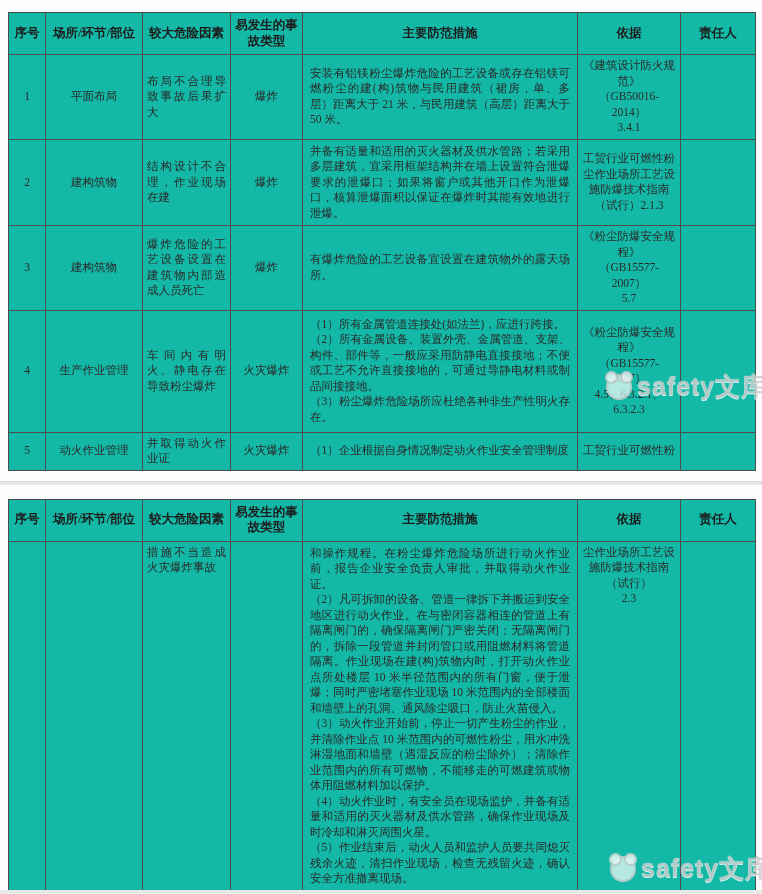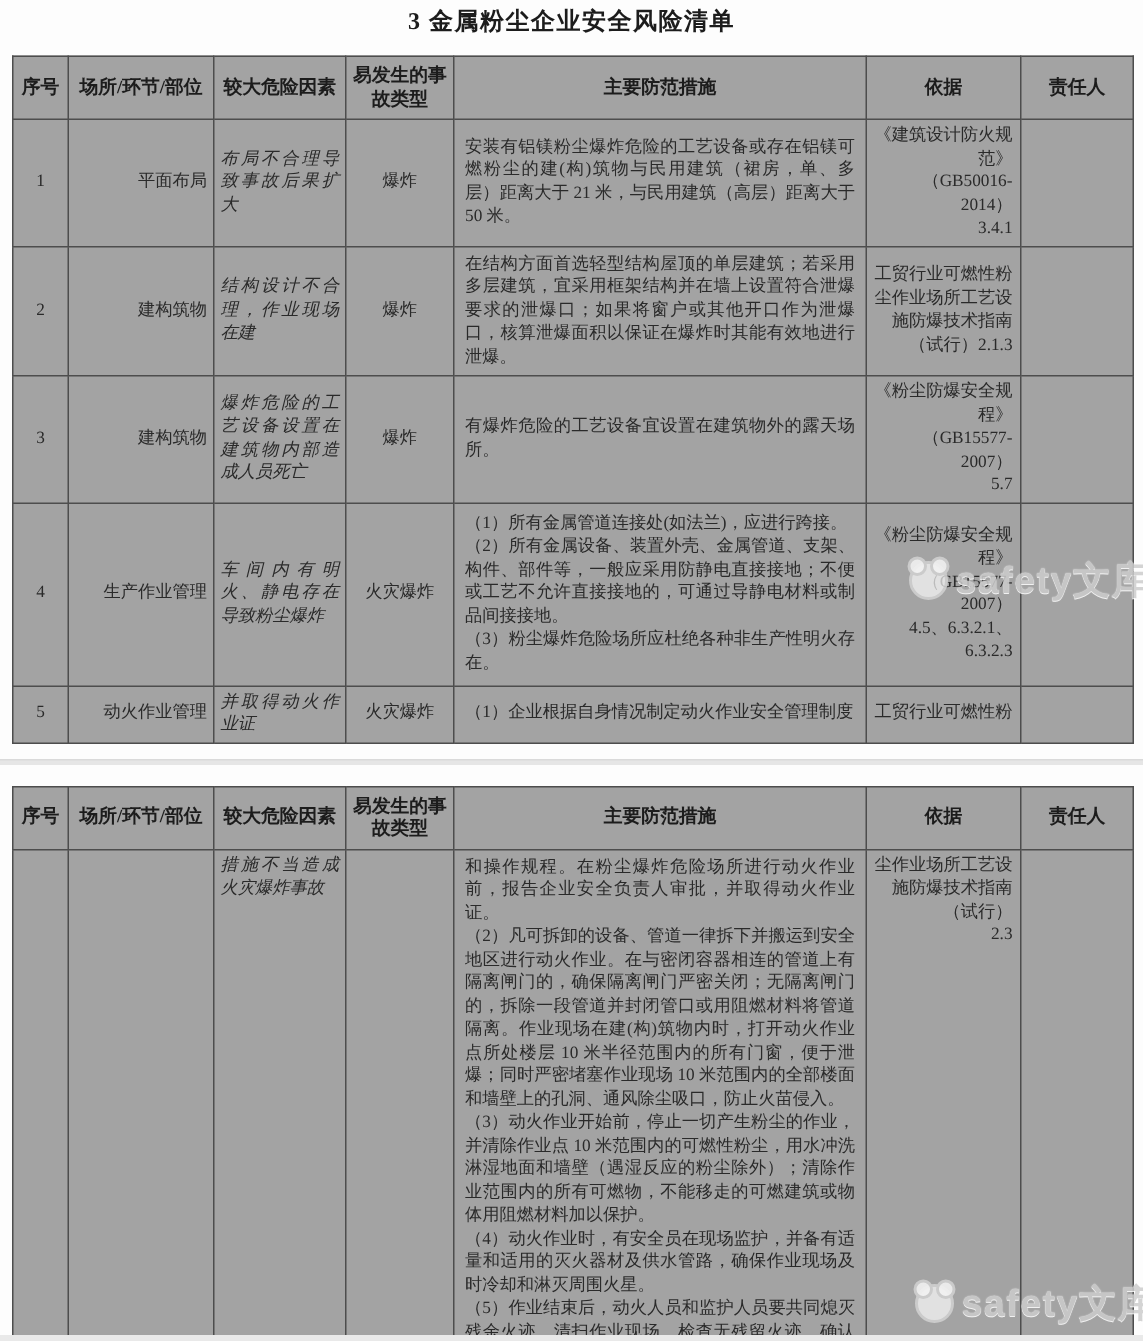--- a/index.html
+++ b/index.html
@@ -21,45 +21,45 @@
     font-size: 16px;
     font-weight: bold;
     letter-spacing: 1px;
     color: #1c1c1c;
   }
   table.risk-table {
     table-layout: fixed;
     border-collapse: collapse;
     width: 747px;
     margin-left: 8px;
-    background: #a3a3a3;
+    background: #14b8a6;
   }
   .tbl1 { margin-top: 12px; }
   .tbl2 { margin-top: 0; }
   .risk-table th, .risk-table td {
     border: 1px solid #4d4d4d;
     font-size: 11.5px;
     line-height: 15.5px;
     vertical-align: middle;
     overflow: hidden;
   }
   .risk-table th {
     font-size: 12.5px;
     font-weight: bold;
     text-align: center;
     height: 42px;
     padding: 2px 3px;
     color: #1c1c1c;
   }
   td.c-no { text-align: center; padding: 2px; }
-  td.c-place { text-align: right; padding: 2px 4px; }
-  td.c-hazard { text-align: justify; text-justify: inter-character; padding: 3px 4px; white-space: pre-line; font-style: italic; }
+  td.c-place { text-align: center; padding: 2px 4px; }
+  td.c-hazard { text-align: justify; text-justify: inter-character; padding: 3px 4px; white-space: pre-line; }
   td.c-accident { text-align: center; padding: 2px 3px; }
   td.c-measures { text-align: justify; text-justify: inter-character; padding: 4px 7px; white-space: pre-line; }
-  td.c-basis { text-align: right; padding: 3px 5px; white-space: pre-line; }
+  td.c-basis { text-align: center; padding: 3px 5px; white-space: pre-line; }
   td.c-owner { padding: 2px; }
   tr.r-tall > td { vertical-align: top; }
   tr.h63 > td { height: 63px; }
   tr.h64 > td { height: 64px; }
   tr.h122 > td { height: 122px; }
   tr.h23 > td { height: 23px; }
   tr.h362 > td { height: 362px; }
   .page-break {
     position: relative;
     height: 28px;
@@ -116,21 +116,20 @@
     margin-left: 5px;
     text-shadow: 0 0 1px #ffffff, 0 1px 0 #ffffff;
     white-space: nowrap;
   }
 </style>
 </head>
 <body>
 
 <div class="page">
 
-  <div class="doc-title">3 金属粉尘企业安全风险清单</div>
 
   <table class="risk-table tbl1">
     <colgroup>
       <col style="width:37px">
         <col style="width:97px">
         <col style="width:88px">
       <col style="width:72px">
         <col style="width:275px">
         <col style="width:103px">
         <col style="width:75px">
@@ -156,21 +155,21 @@
         <td class="c-basis">《建筑设计防火规范》
 （GB50016-2014）
 3.4.1</td>
         <td class="c-owner"></td>
       </tr>
       <tr class="h64">
         <td class="c-no">2</td>
         <td class="c-place">建构筑物</td>
         <td class="c-hazard">结构设计不合理，作业现场在建</td>
         <td class="c-accident">爆炸</td>
-        <td class="c-measures">在结构方面首选轻型结构屋顶的单层建筑；若采用多层建筑，宜采用框架结构并在墙上设置符合泄爆要求的泄爆口；如果将窗户或其他开口作为泄爆口，核算泄爆面积以保证在爆炸时其能有效地进行泄爆。</td>
+        <td class="c-measures">并备有适量和适用的灭火器材及供水管路；若采用多层建筑，宜采用框架结构并在墙上设置符合泄爆要求的泄爆口；如果将窗户或其他开口作为泄爆口，核算泄爆面积以保证在爆炸时其能有效地进行泄爆。</td>
         <td class="c-basis">工贸行业可燃性粉尘作业场所工艺设施防爆技术指南（试行）2.1.3</td>
         <td class="c-owner"></td>
       </tr>
       <tr class="h63">
         <td class="c-no">3</td>
         <td class="c-place">建构筑物</td>
         <td class="c-hazard">爆炸危险的工艺设备设置在建筑物内部造成人员死亡</td>
         <td class="c-accident">爆炸</td>
         <td class="c-measures">有爆炸危险的工艺设备宜设置在建筑物外的露天场所。</td>
         <td class="c-basis">《粉尘防爆安全规程》

